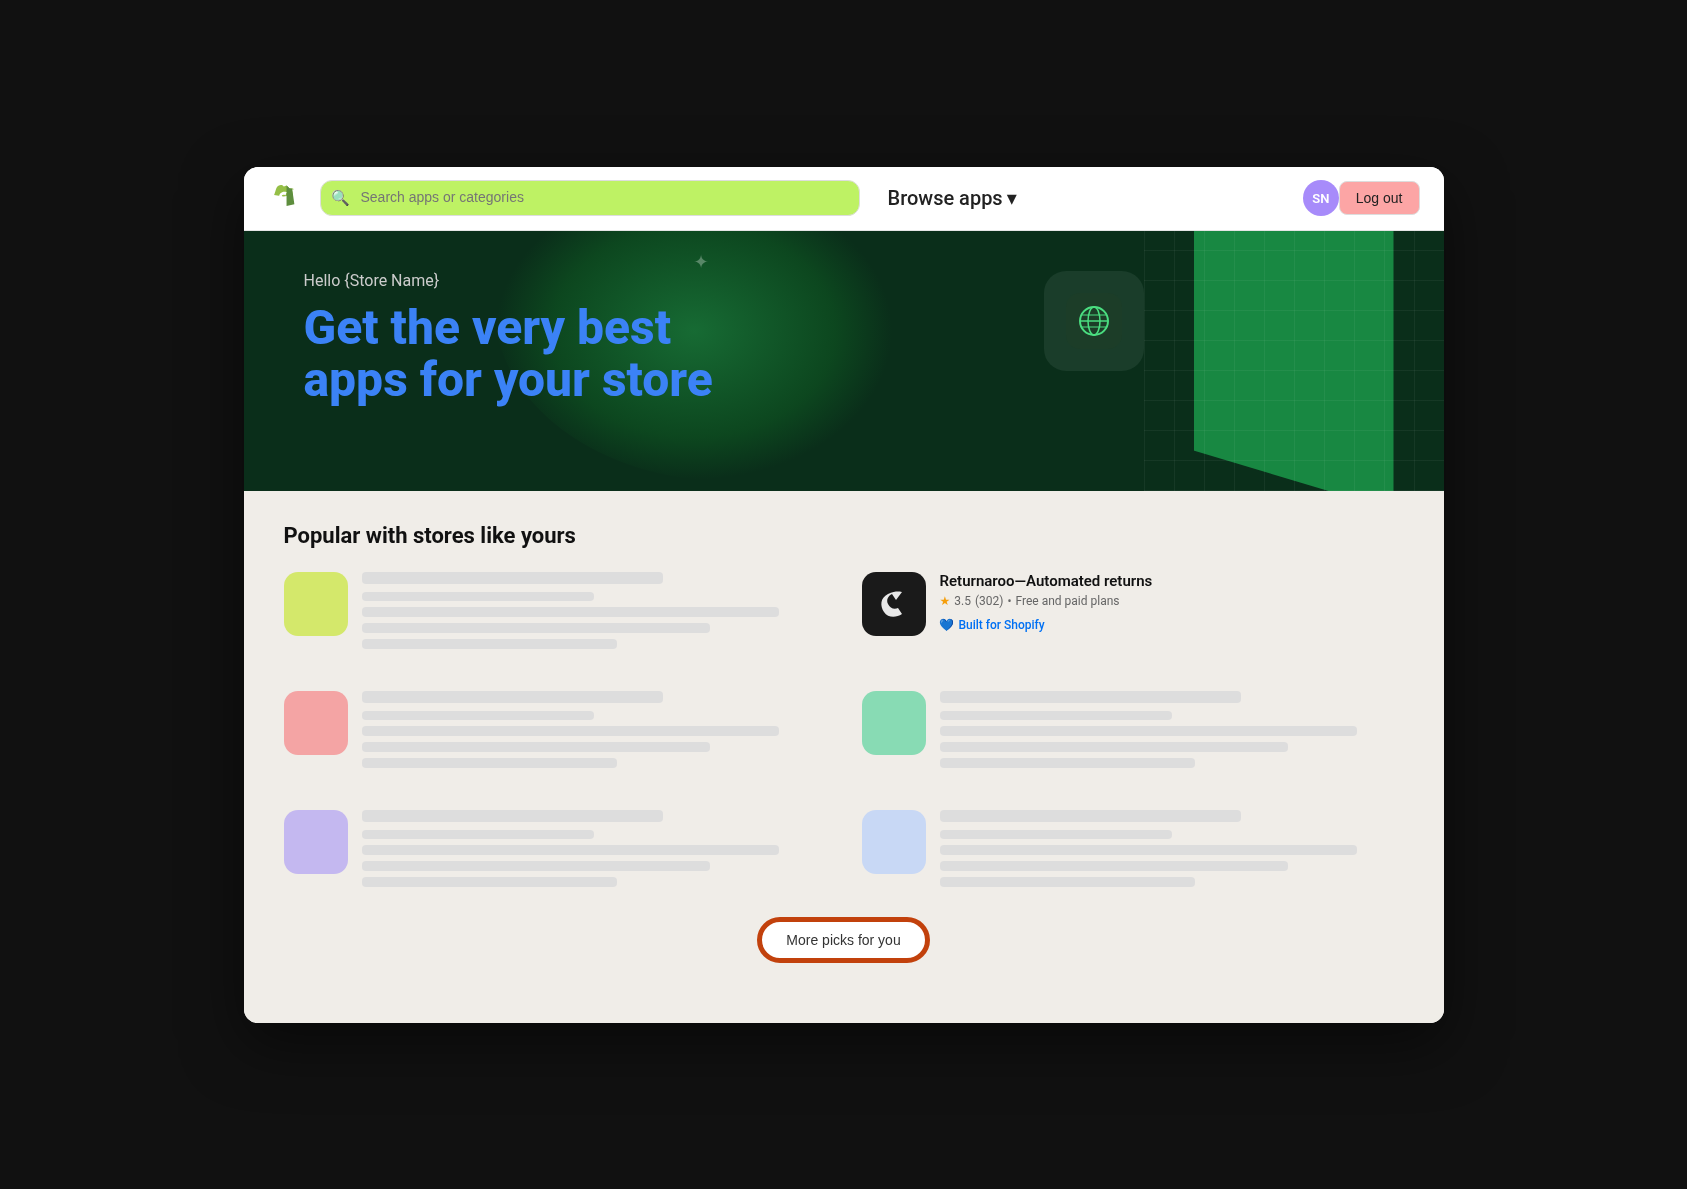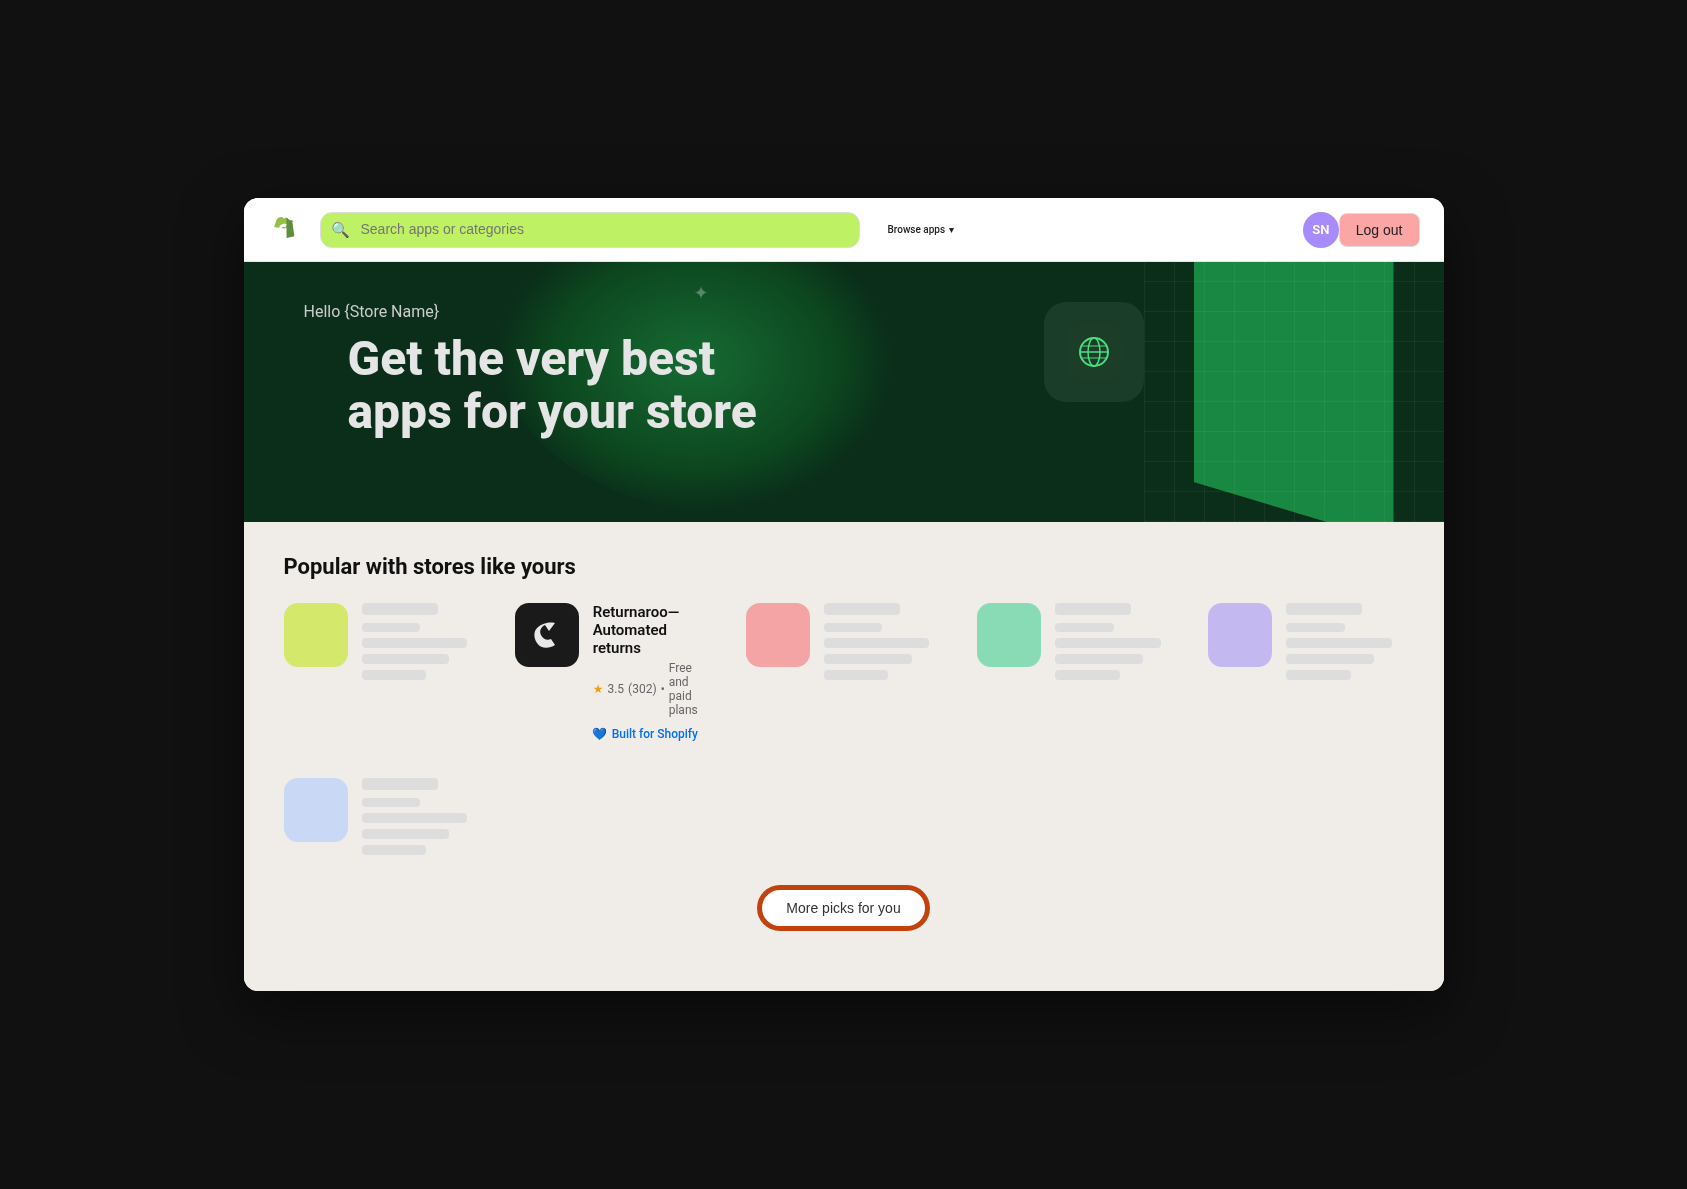--- a/index.html
+++ b/index.html
@@ -61,21 +61,21 @@
       top: 50%;
       transform: translateY(-50%);
       color: #999;
       font-size: 15px;
     }
 
     .nav-browse {
       display: flex;
       align-items: center;
       gap: 4px;
-      font-size: 10px;
+      font-size: 20px;
       font-weight: 500;
       color: #222;
       cursor: pointer;
       padding: 8px 12px;
       border-radius: 6px;
     }
 
     .nav-right {
       display: flex;
       align-items: center;
@@ -187,43 +187,42 @@
 
     .hero-subtitle {
       font-size: 16px;
       color: #ccc;
       margin-bottom: 12px;
     }
 
     .hero-title {
       font-size: 48px;
       font-weight: 800;
-      color: #e5e5e5;
+      color: #3b82f6;
       line-height: 1.1;
       max-width: 560px;
-      margin-left: 44px;
     }
 
     
     .main-content {
       background: #f0ede8;
       padding: 32px 40px 60px;
     }
 
     .section-title {
       font-size: 22px;
       font-weight: 700;
       color: #111;
       margin-bottom: 24px;
     }
 
     
     .app-grid {
       display: grid;
-      grid-template-columns: repeat(5, 1fr);
+      grid-template-columns: repeat(2, 1fr);
       gap: 36px;
       margin-bottom: 24px;
     }
 
     .app-card {
       display: flex;
       gap: 14px;
       align-items: flex-start;
     }
 

